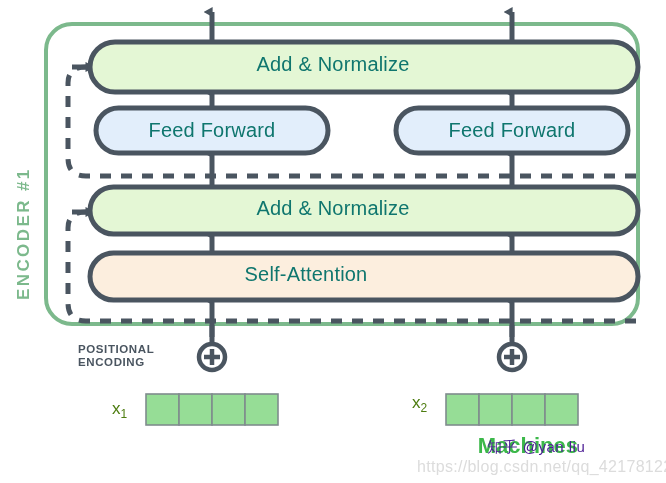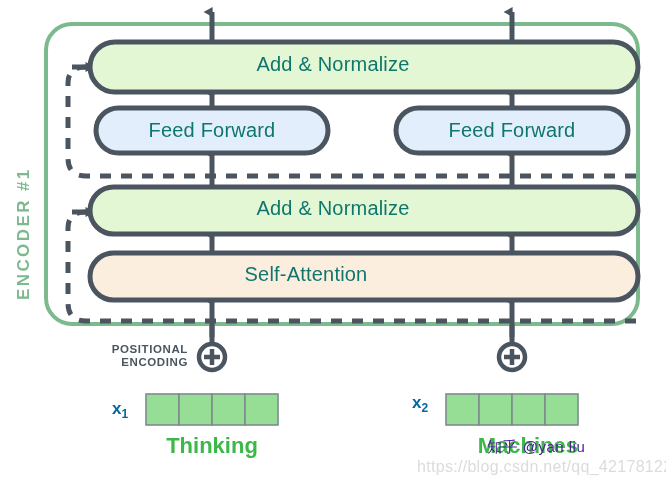--- a/index.html
+++ b/index.html
@@ -40,26 +40,26 @@
     font-weight: 700;
     letter-spacing: 2.4px;
     transform-origin: left top;
   }
   .pe-label {
     color: #4a5560;
     font-size: 11.5px;
     font-weight: 600;
     letter-spacing: 0.6px;
     line-height: 13px;
-    text-align: right;
+    text-align: left;
   }
   .x-label {
-    color: #0369a1;
+    color: #4d7c0f;
     font-size: 17px;
-    font-weight: 700;
+    font-weight: 400;
   }
   .x-label sub {
     font-size: 12px;
   }
   .word-label {
     color: #3cb84a;
     font-size: 22px;
     font-weight: 700;
   }
   .wm-zhihu {
@@ -189,21 +189,20 @@
   <div class="lbl box-label" style="left: 0; top: 197px; width: 666px; text-align: center;">Add &amp; Normalize</div>
 
   <div class="lbl box-label" style="left: 0; top: 263px; width: 612px; text-align: center;">Self-Attention</div>
 
   <div class="lbl pe-label" style="left: 78px; top: 343px; width: 110px;"><span>POSITIONAL</span><br><span>ENCODING</span></div>
 
   <div class="lbl x-label" style="left: 112px; top: 399px;"><span>x</span><sub>1</sub></div>
 
   <div class="lbl x-label" style="left: 412px; top: 393px;"><span>x</span><sub>2</sub></div>
 
-  <div class="lbl word-label" style="left: 130px; top: 433px; width: 164px; text-align: center;">Thinking</div>
 
   <div class="lbl word-label" style="left: 414px; top: 433px; width: 164px; text-align: right;">Machines</div>
 
   <div class="lbl wm-zhihu" style="left: 487px; top: 438px;">知乎 @yan liu</div>
 
   <div class="lbl wm-url" style="left: 417px; top: 458px;">https://blog.csdn.net/qq_42178122</div>
 
 </div>
 
 </body></html>

